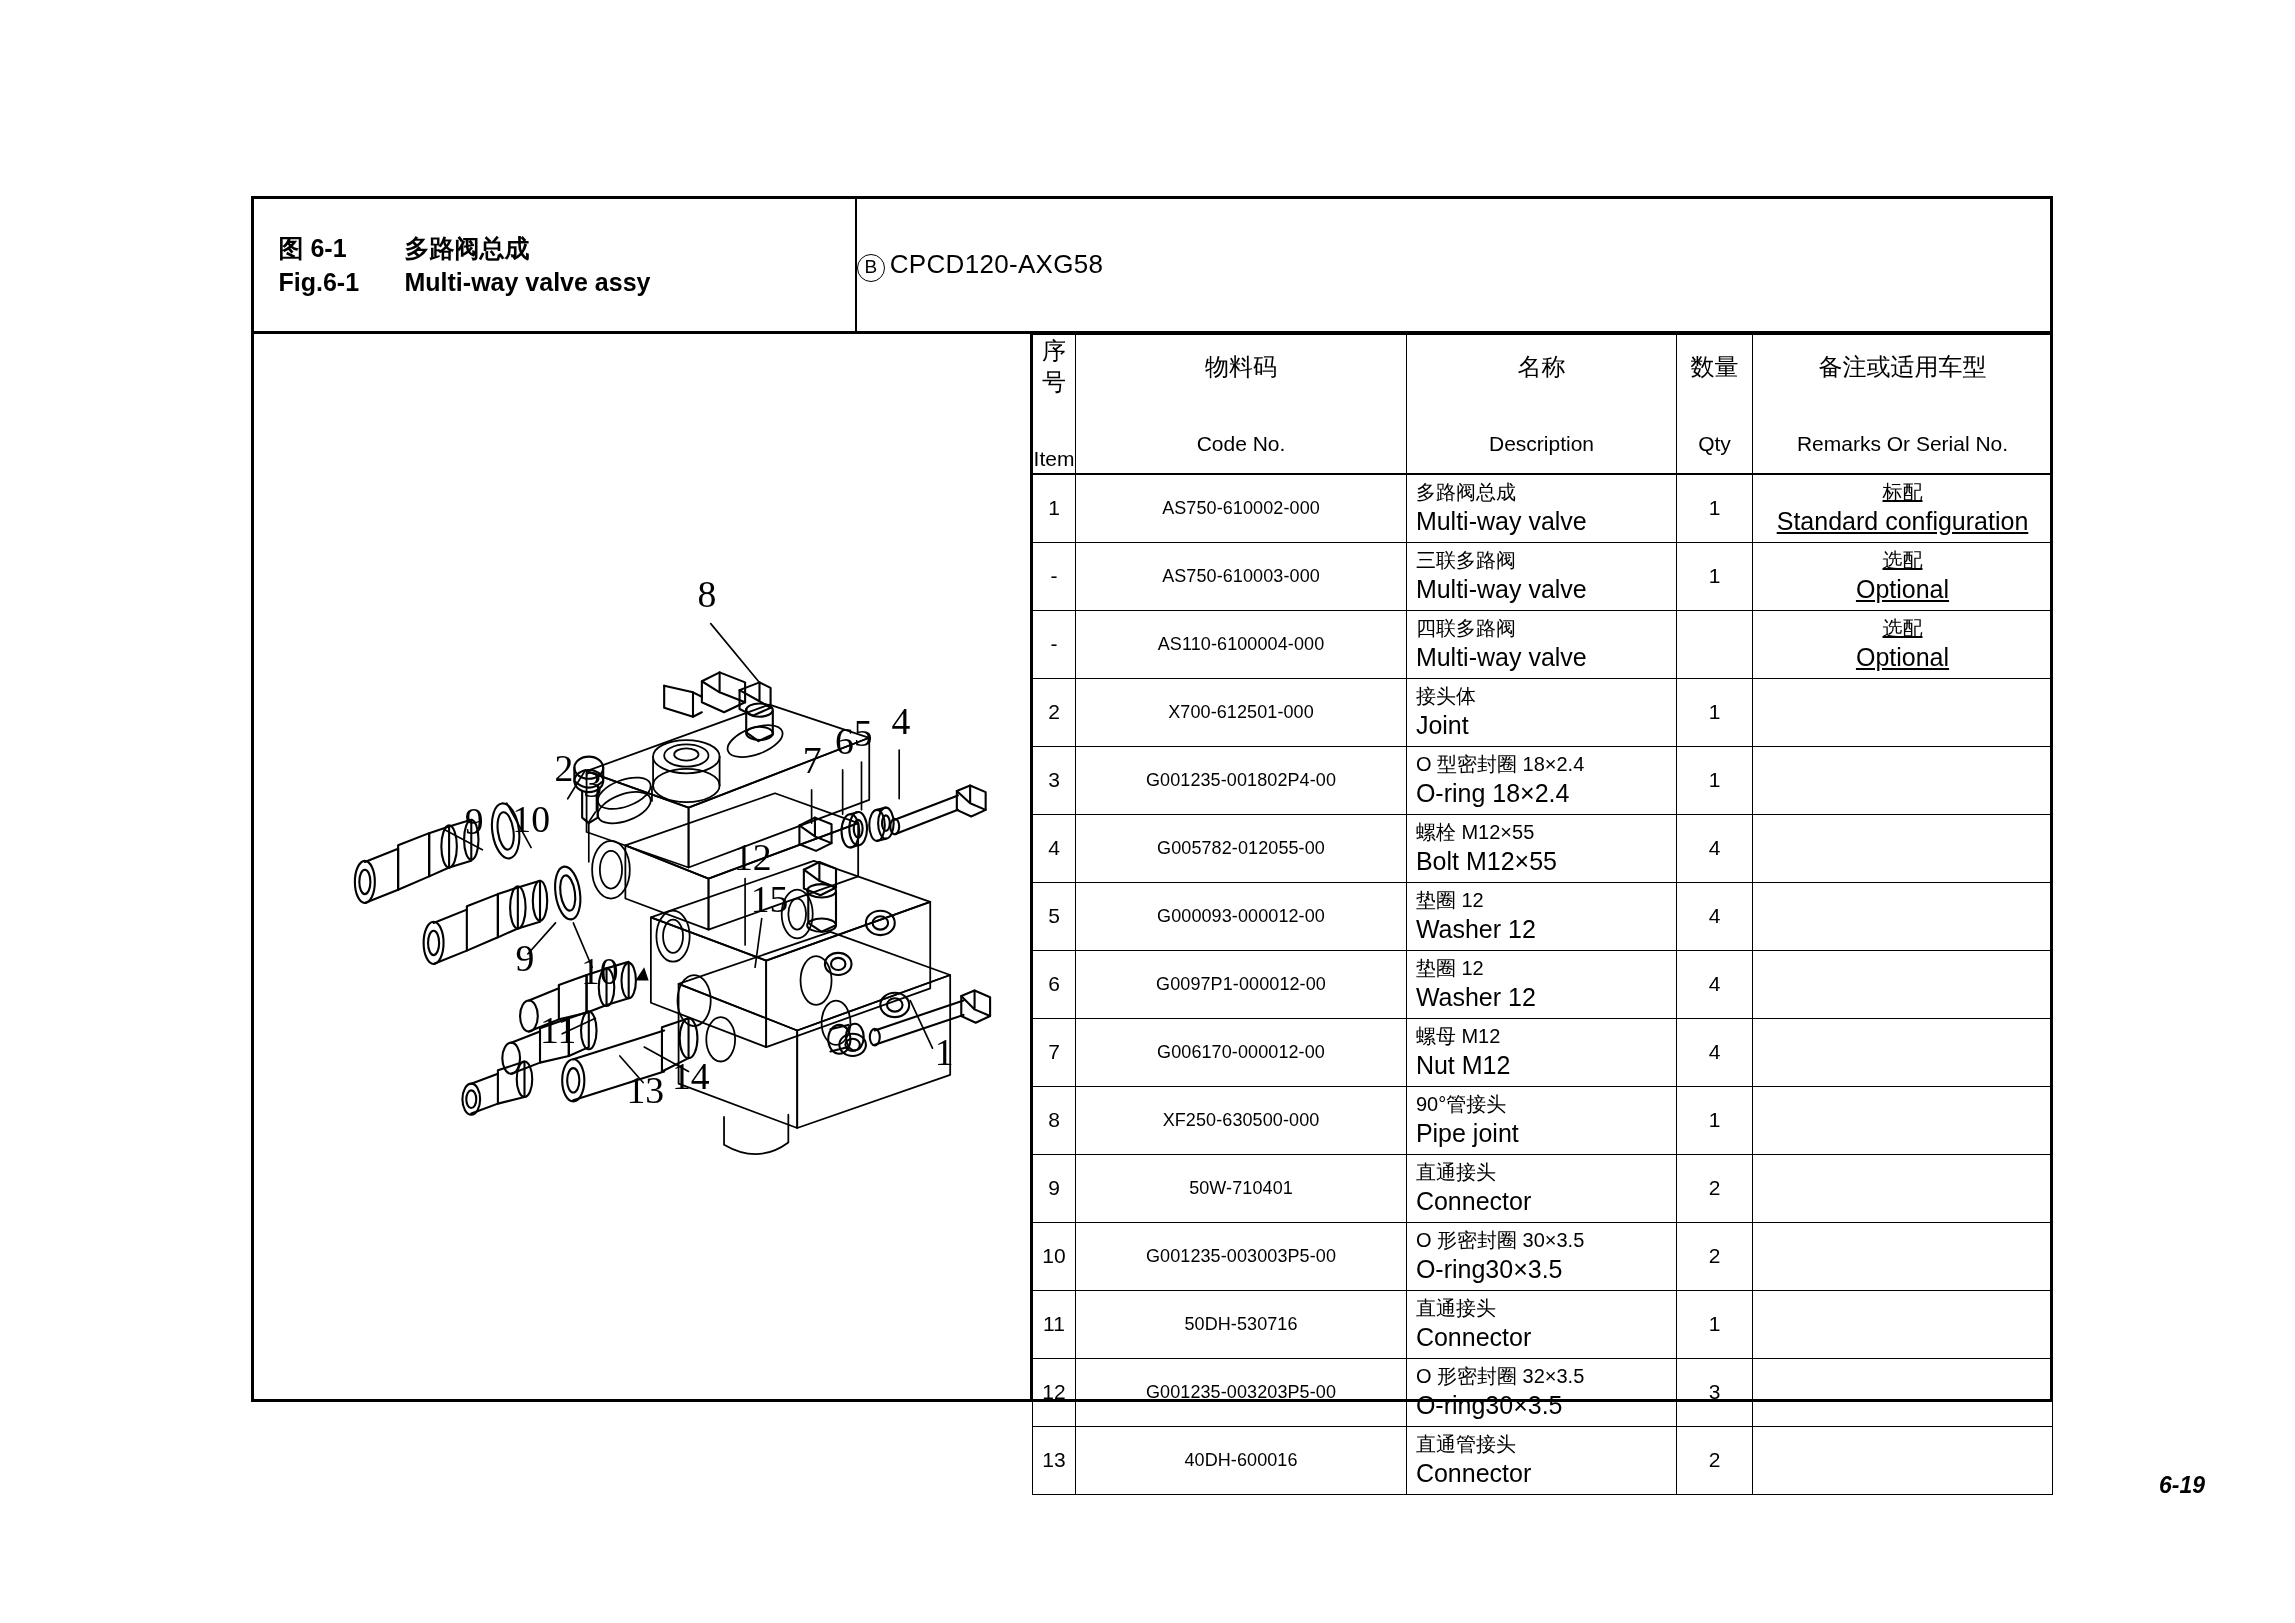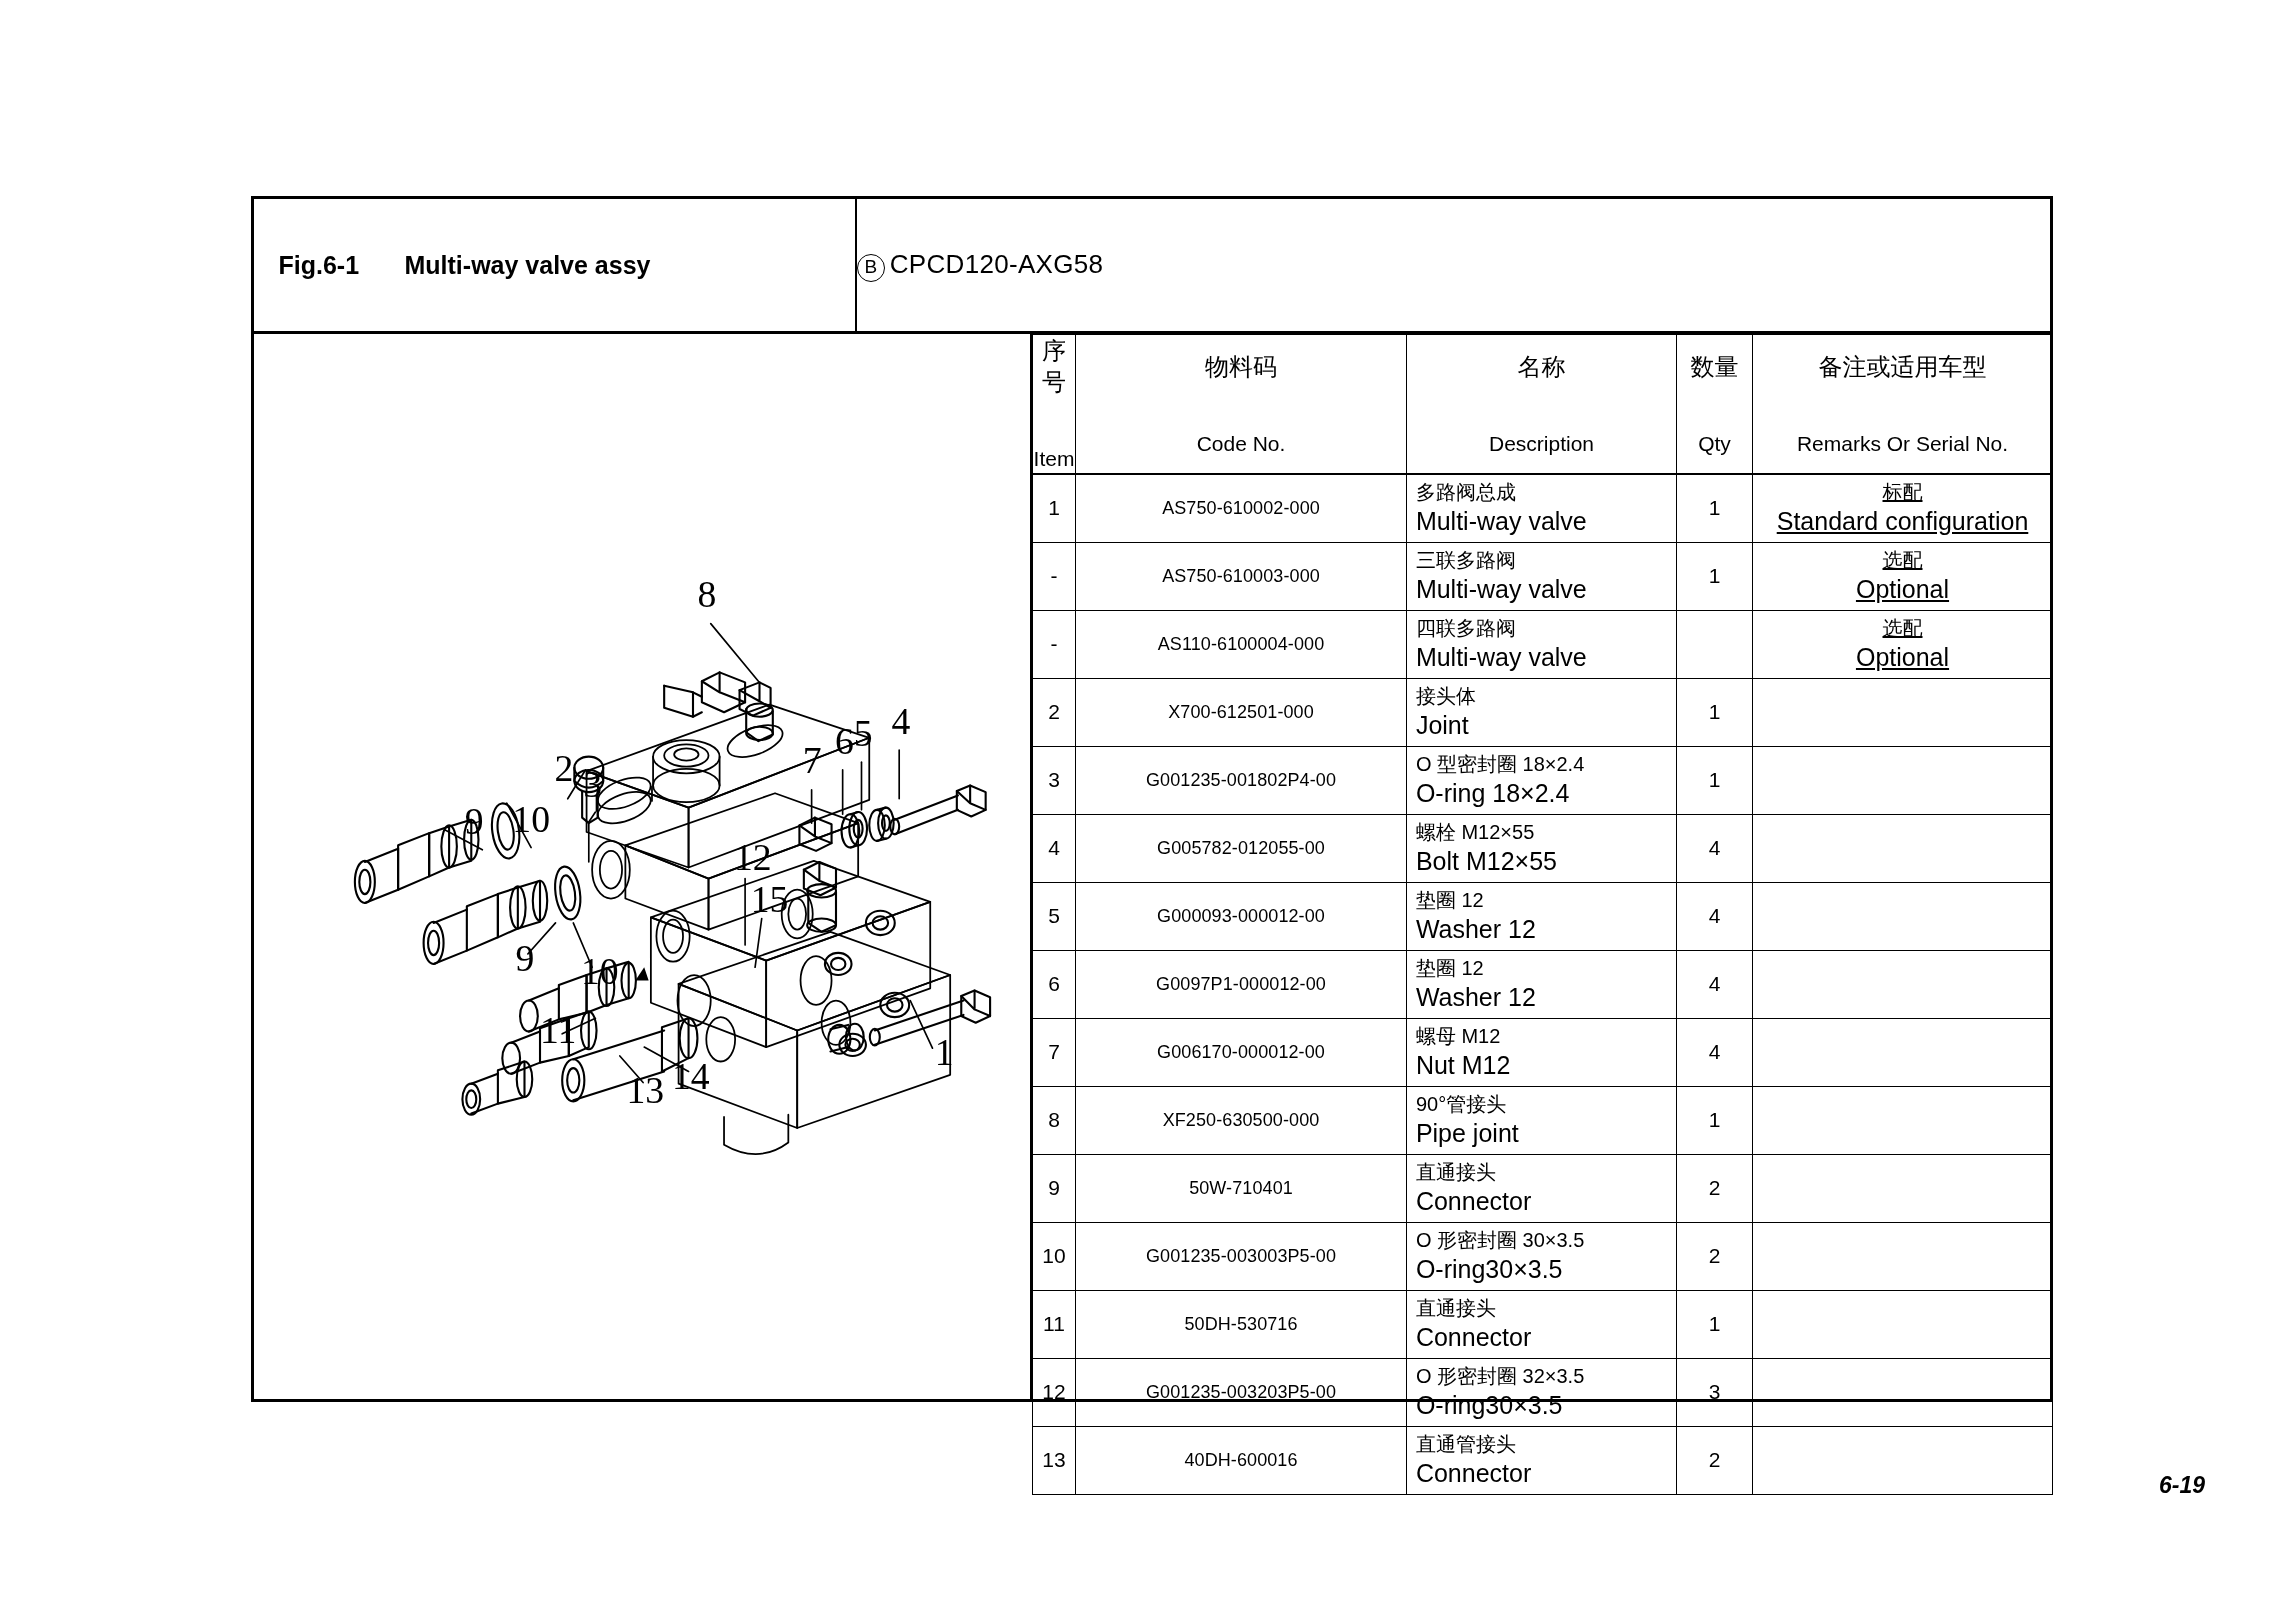--- a/index.html
+++ b/index.html
@@ -176,20 +176,24 @@
   }
 </style>
 </head>
 <body>
 
 <div id="sheet">
 
   <div id="header-band">
 
     <div id="title-block">
+      <div class="title-line">
+        <span class="fig-no">图 6-1</span>
+        <span>多路阀总成</span>
+      </div>
       <div class="title-line">
         <span class="fig-no">Fig.6-1</span>
         <span>Multi-way valve assy</span>
       </div>
     </div>
 
     <div id="model-block">
       <div id="model-text">
         <span class="circled">B</span><span>CPCD120-AXG58</span>
       </div>

